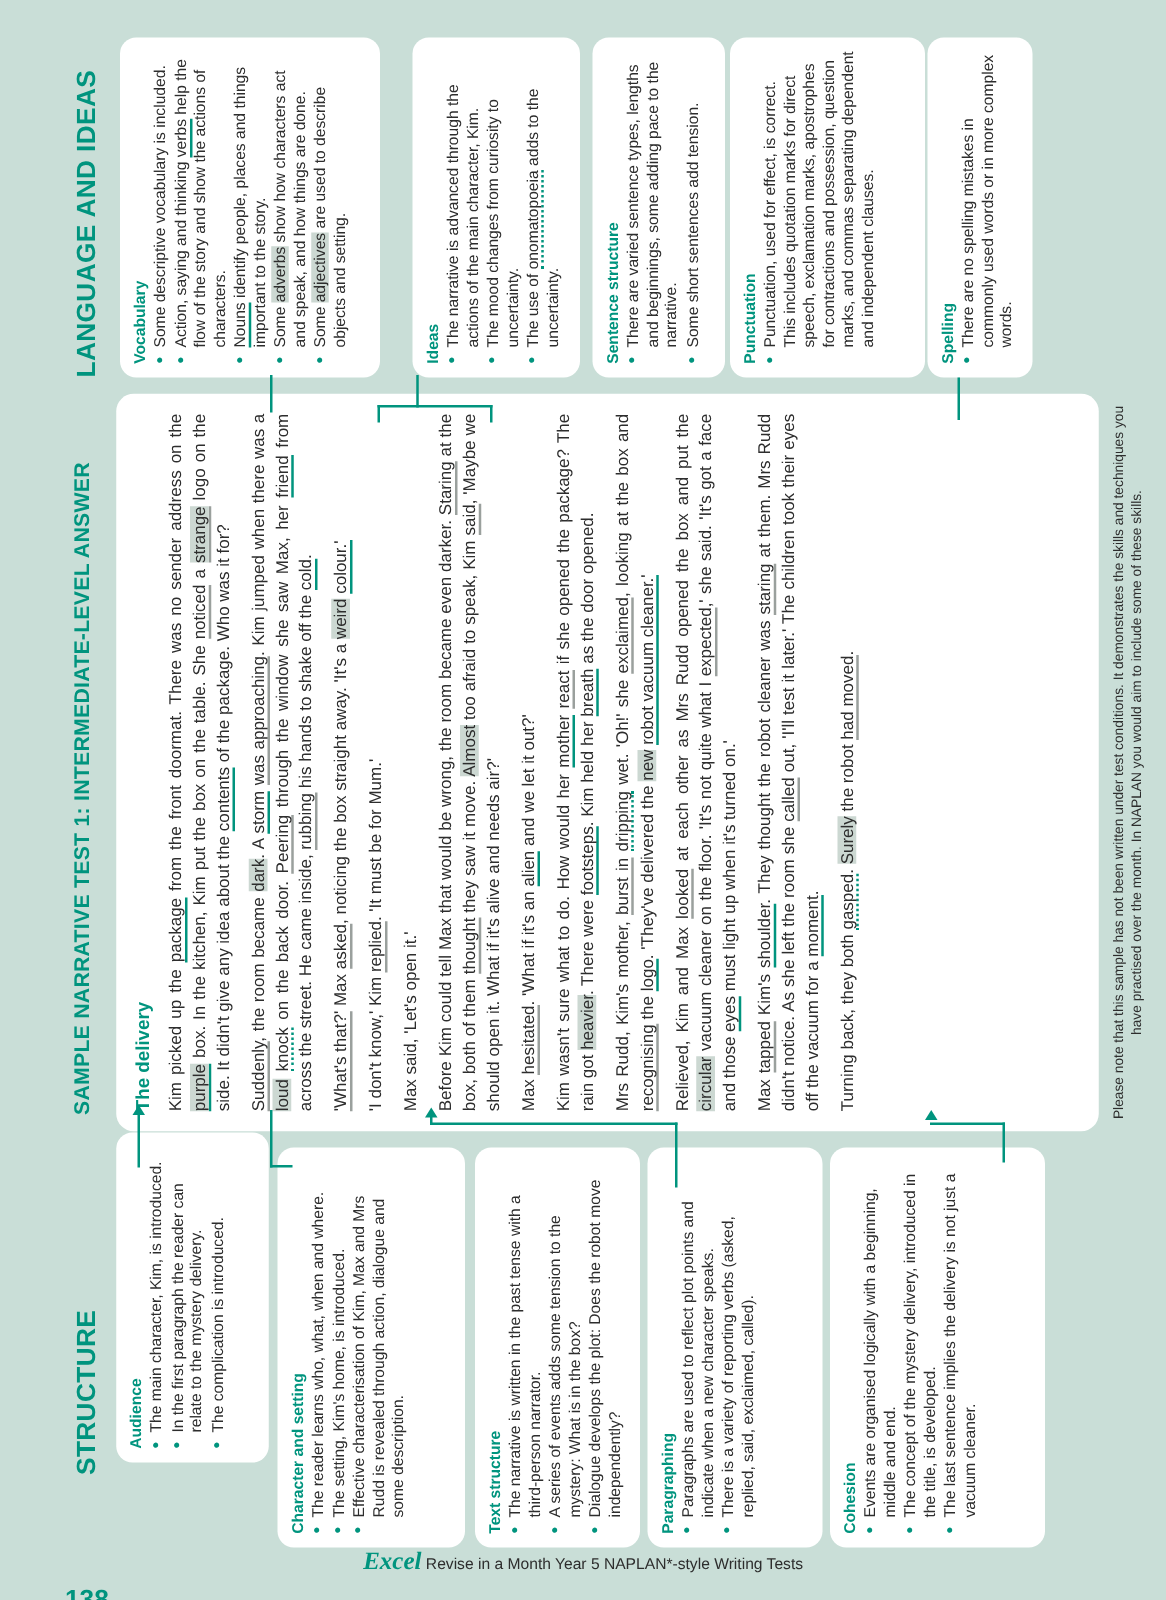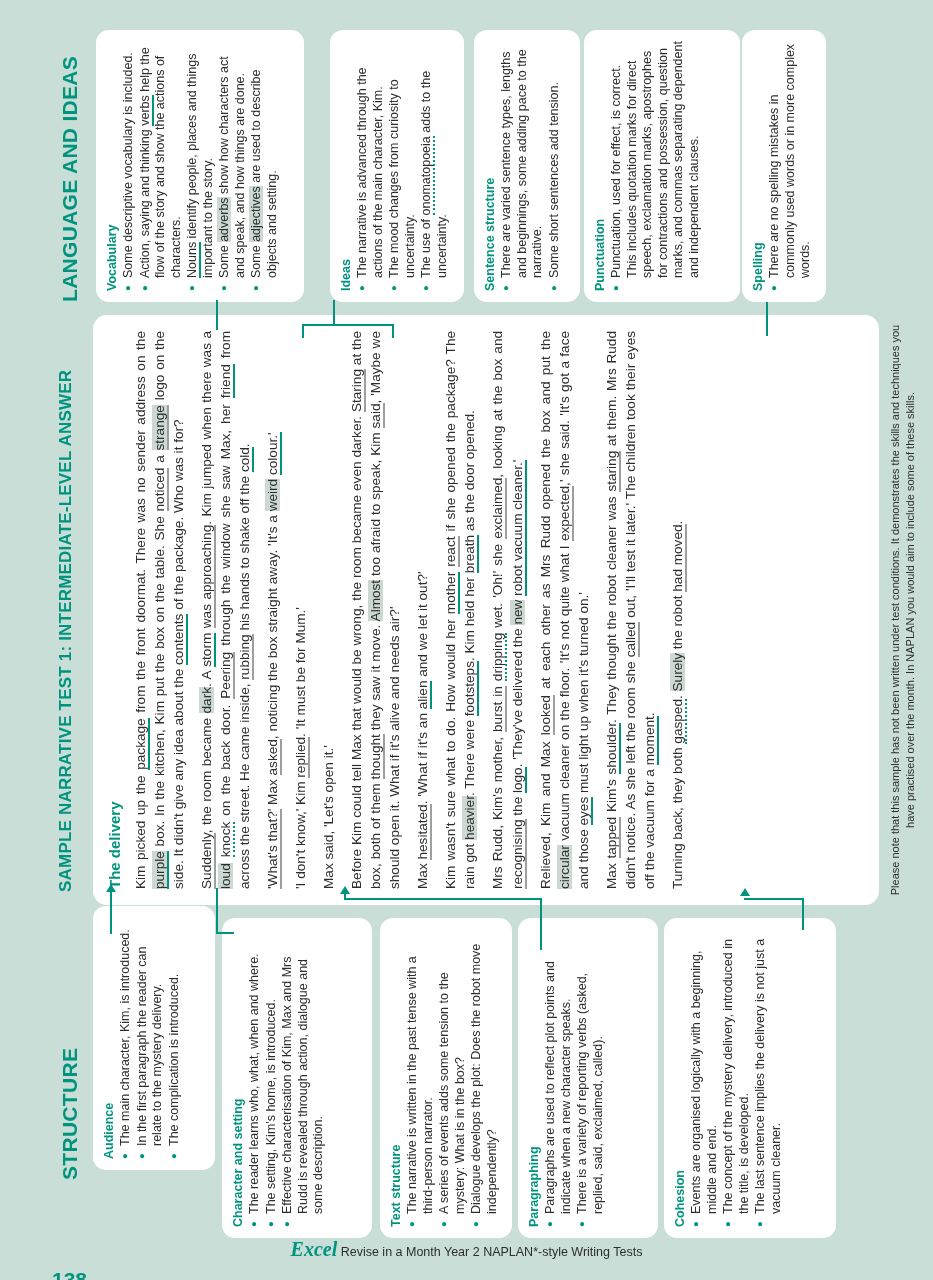--- a/index.html
+++ b/index.html
@@ -156,15 +156,15 @@
     <div class="arr" style="left:386px;top:340px;"></div>
     <div class="cline" style="left:350px;top:802px;width:32px;height:2px;"></div>
     <div class="cline" style="left:380px;top:744px;width:2px;height:60px;"></div>
     <div class="arr" style="left:384px;top:740px;"></div>
     <div class="cline" style="left:944px;top:766px;width:34px;height:2px;"></div>
     <div class="cline" style="left:950px;top:216px;width:30px;height:2px;"></div>
   </div>
 
   <div class="page-number">138</div>
   <div class="footer-line">
-    <span class="brand">Excel</span><span> Revise in a Month Year 2 NAPLAN*-style Writing Tests</span>
+    <span class="brand">Excel</span><span> Revise in a Month Year 5 NAPLAN*-style Writing Tests</span>
   </div>
 </div>
 
 </body></html>

